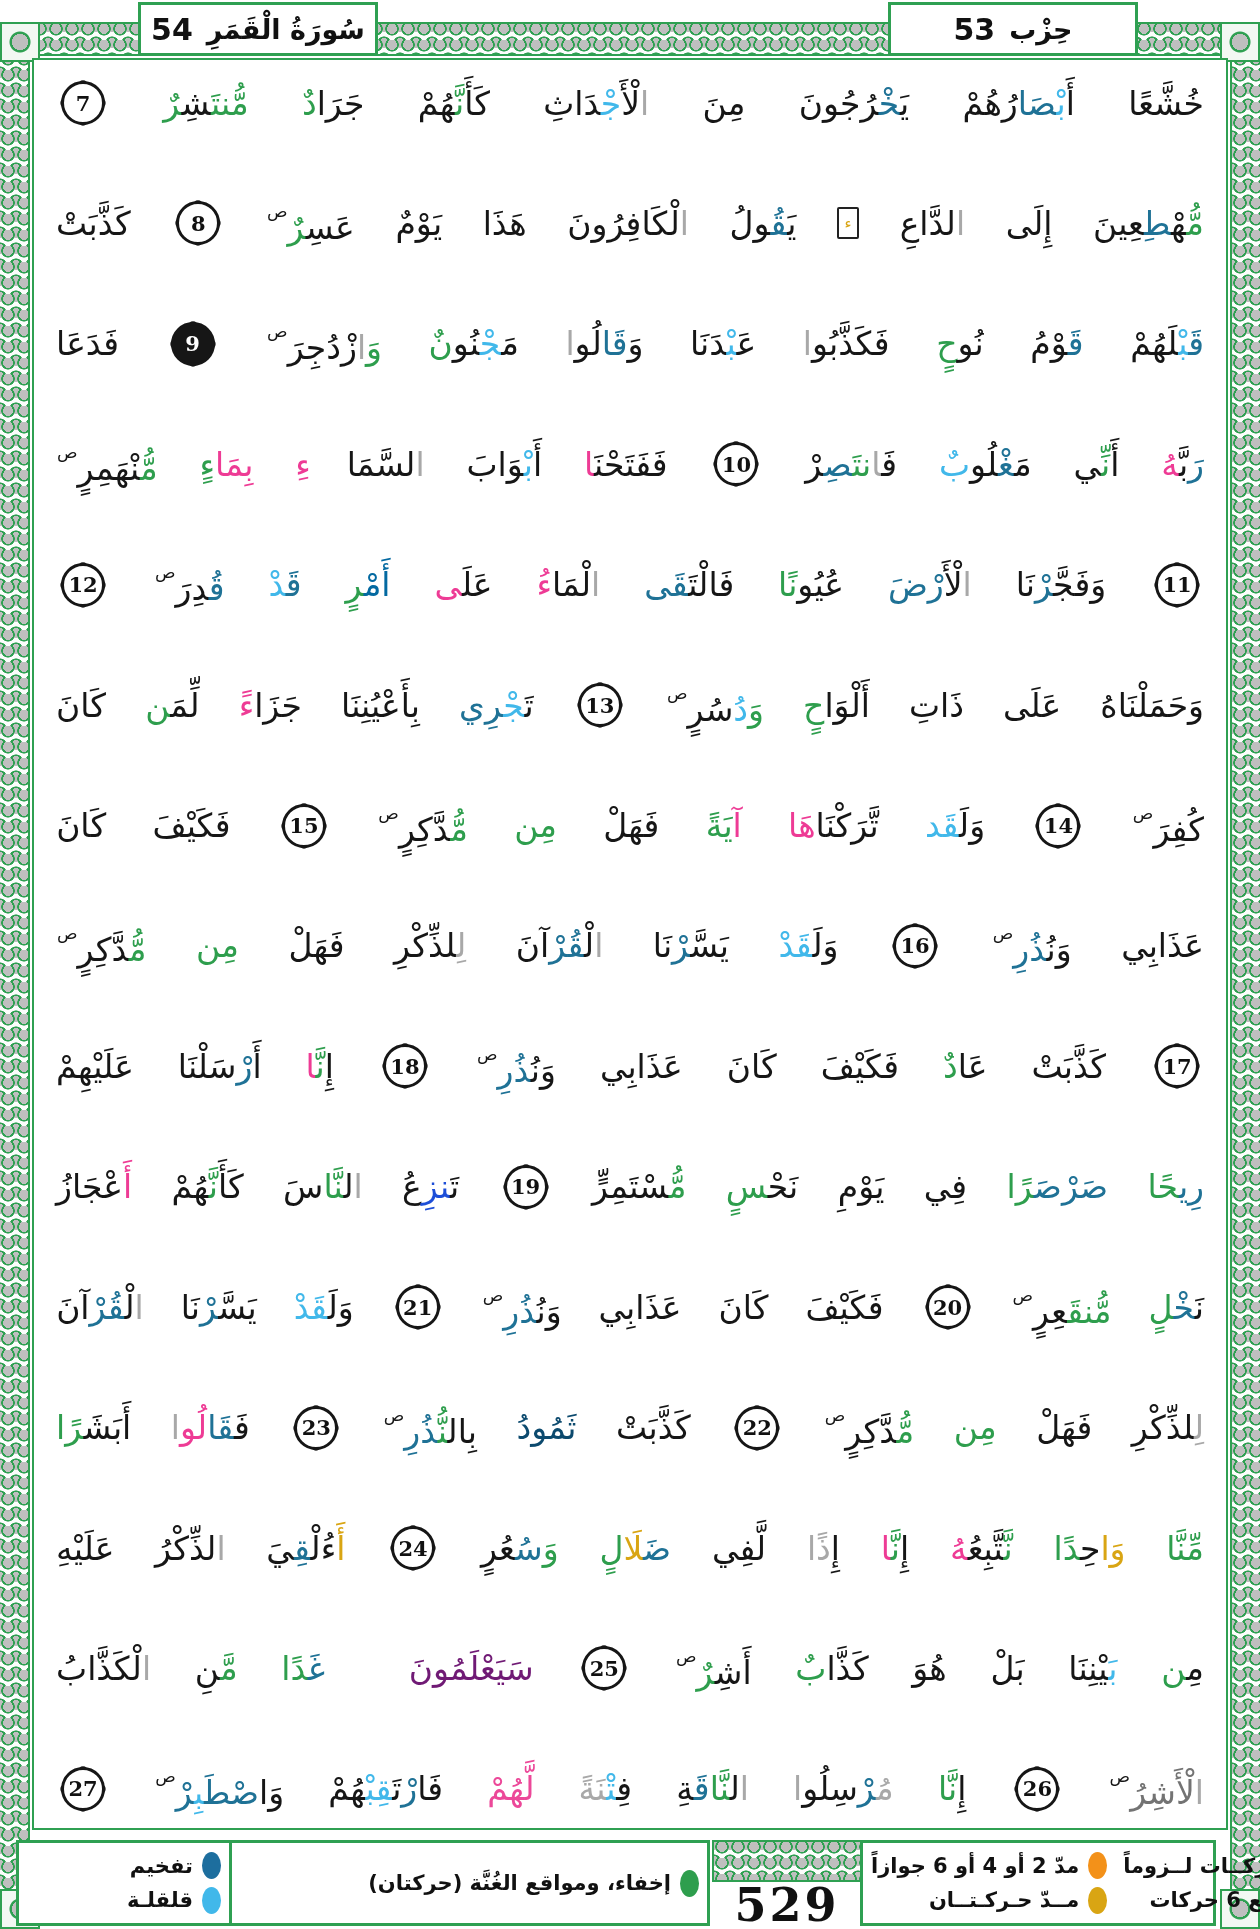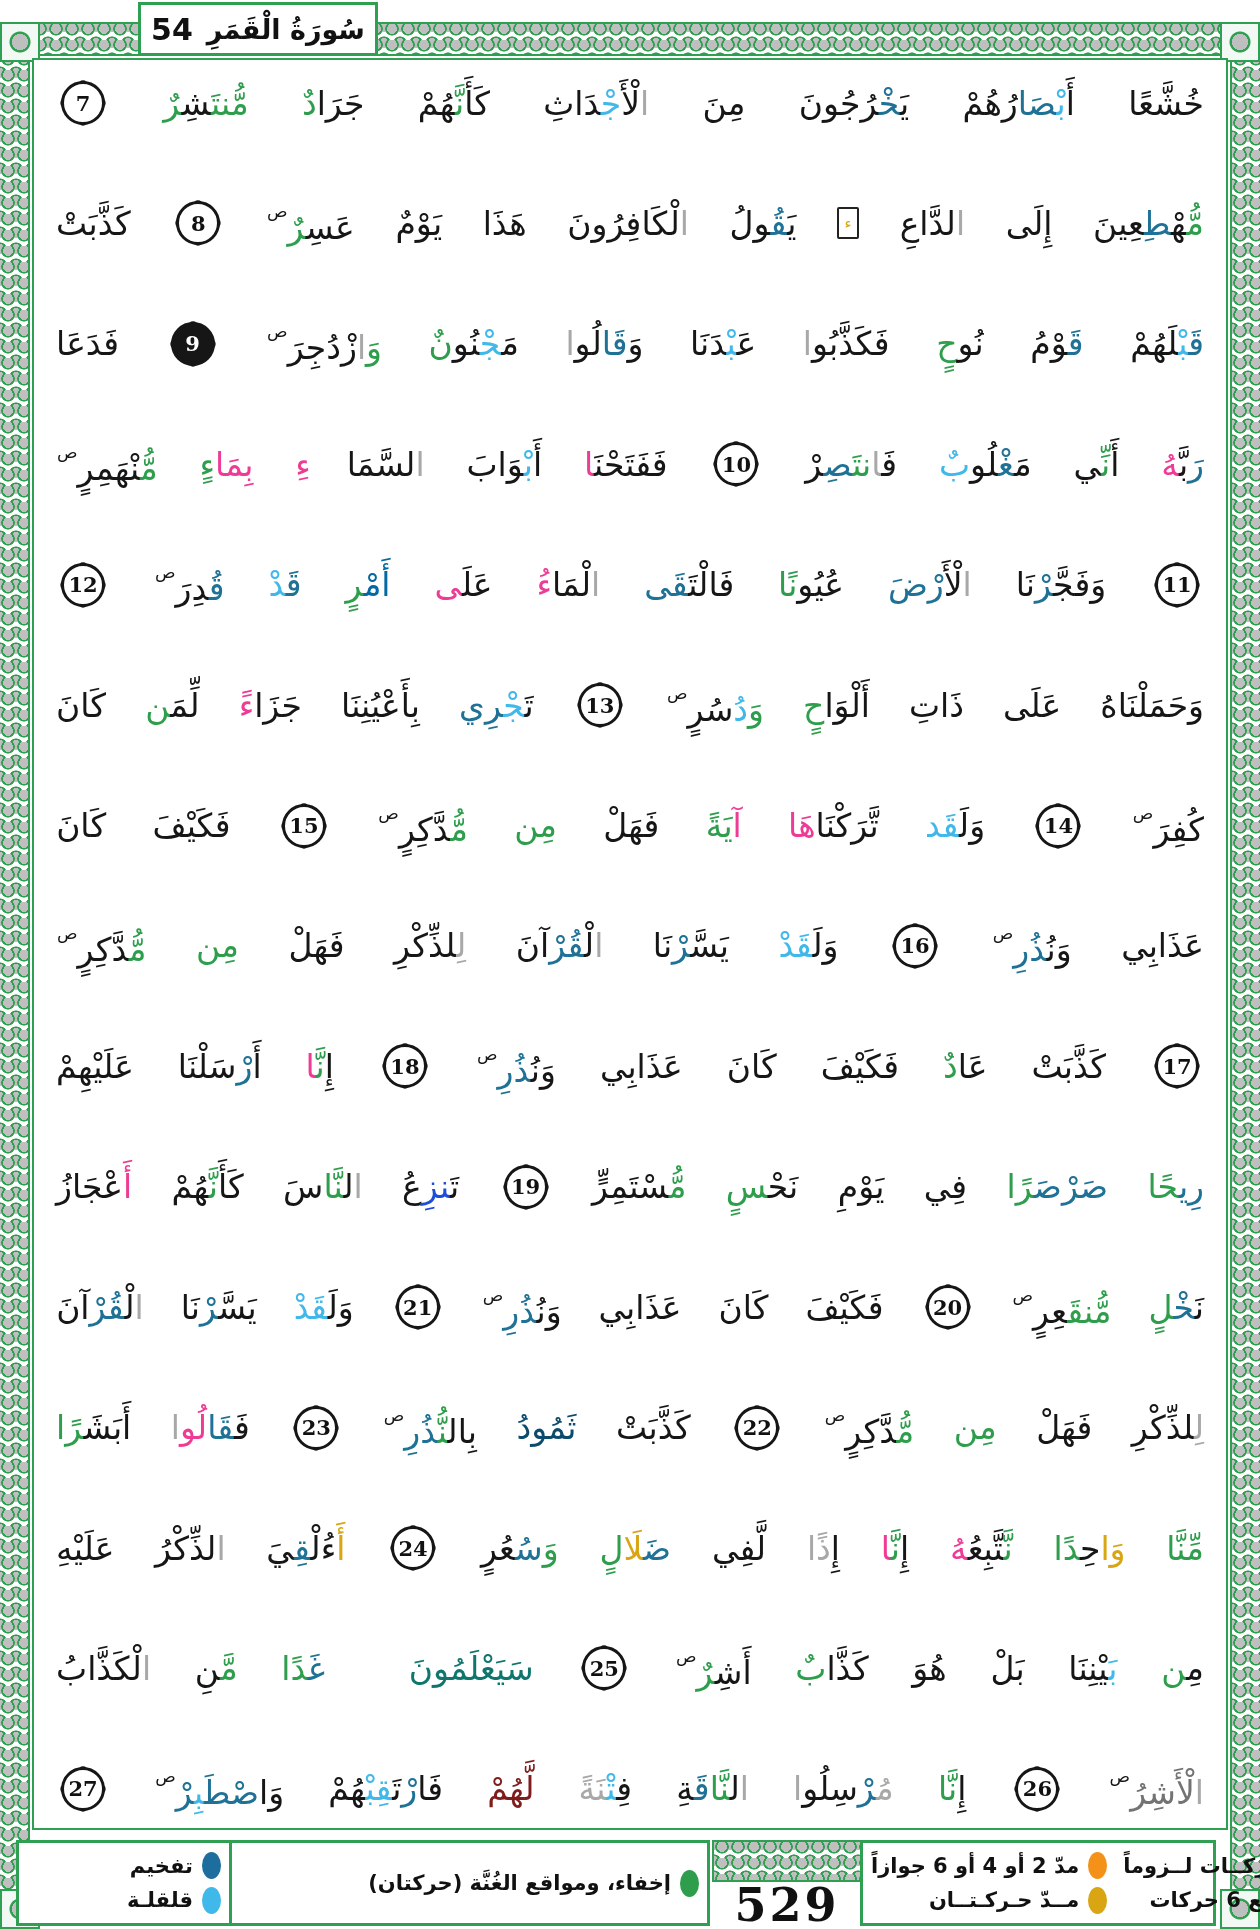--- a/index.html
+++ b/index.html
@@ -78,20 +78,24 @@
   <div class="band-right orn"></div>
   <div class="corner tl"></div>
   <div class="corner tr"></div>
   <div class="corner bl"></div>
   <div class="corner br"></div>
 
   <div class="hdr-box hdr-surah">
     <span class="hdr-num">54</span>
     <span class="hdr-title">سُورَةُ الْقَمَرِ</span>
   </div>
+  <div class="hdr-box hdr-hizb">
+    <span class="hdr-num">53</span>
+    <span class="hdr-title">حِزْب</span>
+  </div>
 
   <div class="frame">
     <div class="lines">
         <div class="line">
           <span class="w"><span style="color: rgb(22, 22, 22);">خُشَّعًا</span></span>
           <span class="w"><span style="color: rgb(22, 22, 22);">أَ</span><span style="color: rgb(65, 184, 234);">بْ</span><span style="color: rgb(31, 114, 150);">صَا</span><span style="color: rgb(22, 22, 22);">رُهُمْ</span></span>
           <span class="w"><span style="color: rgb(22, 22, 22);">يَ</span><span style="color: rgb(31, 114, 150);">خْ</span><span style="color: rgb(22, 22, 22);">رُجُونَ</span></span>
           <span class="w"><span style="color: rgb(22, 22, 22);">مِنَ</span></span>
           <span class="w"><span style="color: rgb(168, 168, 168);">ا</span><span style="color: rgb(22, 22, 22);">لْأَ</span><span style="color: rgb(65, 184, 234);">جْ</span><span style="color: rgb(22, 22, 22);">دَاثِ</span></span>
           <span class="w"><span style="color: rgb(22, 22, 22);">كَأَ</span><span style="color: rgb(46, 158, 77);">نَّ</span><span style="color: rgb(22, 22, 22);">هُمْ</span></span>
@@ -292,35 +296,35 @@
         <div class="line">
           <span class="w"><span style="color: rgb(22, 22, 22);">مِ</span><span style="color: rgb(46, 158, 77);">ن</span></span>
           <span class="w"><span style="color: rgb(65, 184, 234);">بَ</span><span style="color: rgb(22, 22, 22);">يْنِنَا</span></span>
           <span class="w"><span style="color: rgb(22, 22, 22);">بَلْ</span></span>
           <span class="w"><span style="color: rgb(22, 22, 22);">هُوَ</span></span>
           <span class="w"><span style="color: rgb(22, 22, 22);">كَذَّا</span><span style="color: rgb(46, 158, 77);">بٌ</span></span>
           <span class="w"><span style="color: rgb(22, 22, 22);">أَشِ</span><span style="color: rgb(46, 158, 77);">رٌ</span><span class="stop">ص</span></span>
           <span class="ay">
             <span class="n">25</span>
           </span>
-          <span class="w"><span style="color: #0f766e; margin-left: 40px;">سَيَعْلَمُونَ</span></span>
+          <span class="w"><span style="color: #701a75; margin-left: 40px;">سَيَعْلَمُونَ</span></span>
           <span class="w"><span style="color: rgb(31, 114, 150);">غَ</span><span style="color: rgb(46, 158, 77);">دًا</span></span>
           <span class="w"><span style="color: rgb(46, 158, 77);">مَّ</span><span style="color: rgb(22, 22, 22);">نِ</span></span>
           <span class="w"><span style="color: rgb(168, 168, 168);">ا</span><span style="color: rgb(22, 22, 22);">لْكَذَّابُ</span></span>
         </div>
         <div class="line">
           <span class="w"><span style="color: rgb(168, 168, 168);">ا</span><span style="color: #737373;">لْأَشِرُ</span><span class="stop">ص</span></span>
           <span class="ay">
             <span class="n">26</span>
           </span>
           <span class="w"><span style="color: rgb(22, 22, 22);">إِ</span><span style="color: rgb(46, 158, 77);">نَّا</span></span>
           <span class="w"><span style="color: rgb(168, 168, 168);">مُ</span><span style="color: rgb(31, 114, 150);">رْ</span><span style="color: rgb(22, 22, 22);">سِلُو</span><span style="color: rgb(168, 168, 168);">ا</span></span>
           <span class="w"><span style="color: rgb(168, 168, 168);">ا</span><span style="color: rgb(22, 22, 22);">ل</span><span style="color: rgb(46, 158, 77);">نَّا</span><span style="color: rgb(31, 114, 150);">قَ</span><span style="color: rgb(22, 22, 22);">ةِ</span></span>
           <span class="w"><span style="color: rgb(22, 22, 22);">فِ</span><span style="color: rgb(65, 184, 234);">تْ</span><span style="color: rgb(168, 168, 168);">نَةً</span></span>
-          <span class="w"><span style="color: #7f1d1d;">لَّهُمْ</span></span>
+          <span class="w"><span style="color: #ec4899;">لَّهُمْ</span></span>
           <span class="w"><span style="color: rgb(22, 22, 22);">فَا</span><span style="color: rgb(31, 114, 150);">رْ</span><span style="color: rgb(22, 22, 22);">تَ</span><span style="color: rgb(65, 184, 234);">قِ</span><span style="color: rgb(65, 184, 234);">بْ</span><span style="color: rgb(22, 22, 22);">هُمْ</span></span>
           <span class="w"><span style="color: rgb(22, 22, 22);">وَا</span><span style="color: rgb(31, 114, 150);">صْ</span><span style="color: rgb(31, 114, 150);">طَ</span><span style="color: rgb(65, 184, 234);">بِ</span><span style="color: rgb(31, 114, 150);">رْ</span><span class="stop">ص</span></span>
           <span class="ay">
             <span class="n">27</span>
           </span>
         </div>
       </div>
   </div>
 
   <div class="band-bottom orn"></div>

